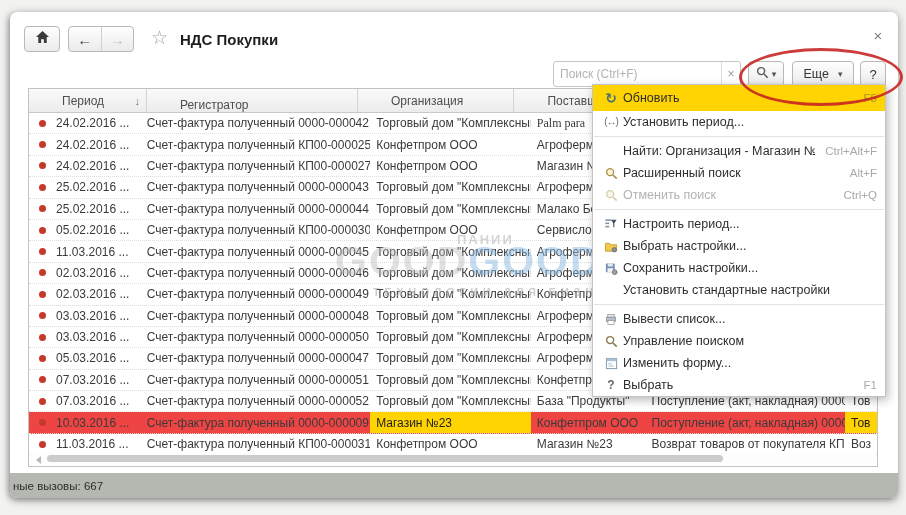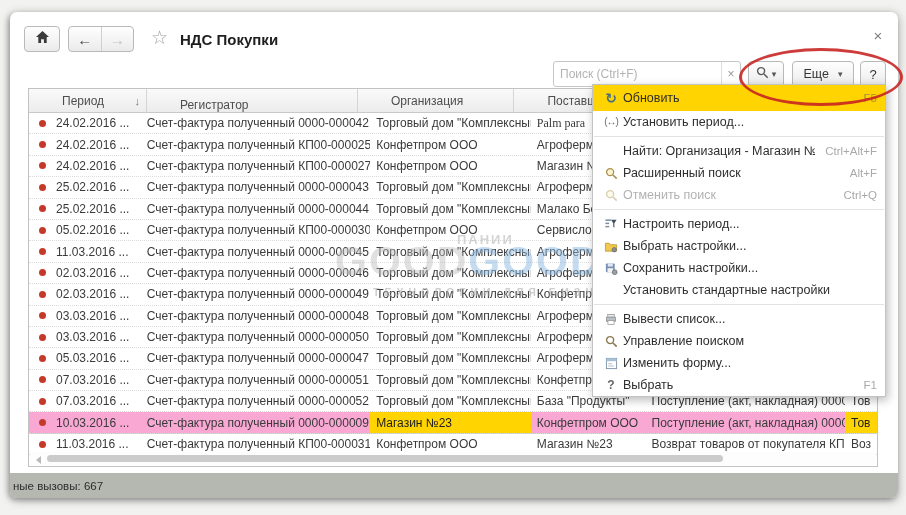--- a/index.html
+++ b/index.html
@@ -31,21 +31,21 @@
   .more-btn{left:782px;top:49px;width:62px;height:26px;font-size:12.5px;gap:9px;}
   .help-btn{left:850px;top:49px;width:26px;height:26px;font-size:13px;}
   .caret{font-size:9px;color:#555;line-height:1;}
 
   
   .table{position:absolute;left:18px;top:76px;width:850px;height:379px;border:1px solid #c2c2c2;box-sizing:border-box;background:#fff;overflow:hidden;}
   .thead{display:flex;height:24px;background:linear-gradient(#fafafa,#ececec);border-bottom:1px solid #c9c9c9;box-sizing:border-box;}
   .th{display:flex;align-items:center;padding:0 6px;color:#4e4e4e;font-size:12px;border-right:1px solid #d4d4d4;box-sizing:border-box;white-space:nowrap;overflow:hidden;margin-left:27px;}
   .th .sort{margin-left:auto;color:#777;font-size:11px;}
   .trow{display:flex;height:21.4px;border-bottom:1px dotted #dcdcdc;box-sizing:border-box;background:#fff;}
-  .trow.selected{background:#f9a8d4;}
+  .trow.selected{background:#ef4444;}
   .cell{display:flex;align-items:center;padding:0 6px;font-size:12px;color:#3a3a3a;white-space:nowrap;overflow:hidden;box-sizing:border-box;height:100%;}
   .cell.found{background:var(--accent,#ffd400);color:#1e1e1e;}
   .dot{width:7px;height:7px;border-radius:50%;background:#c5392b;margin:0 10px 0 4px;flex:none;}
 
   
   .hscroll{position:absolute;left:1px;right:1px;bottom:1px;height:13px;background:#fdfdfd;}
   .harrow{position:absolute;left:6px;top:4px;width:0;height:0;border-top:4px solid transparent;border-bottom:4px solid transparent;border-right:5px solid #b9b9b9;}
   .hthumb{position:absolute;left:17px;top:3px;width:676px;height:7px;background:#cbcbcb;border-radius:4px;}
 
   

